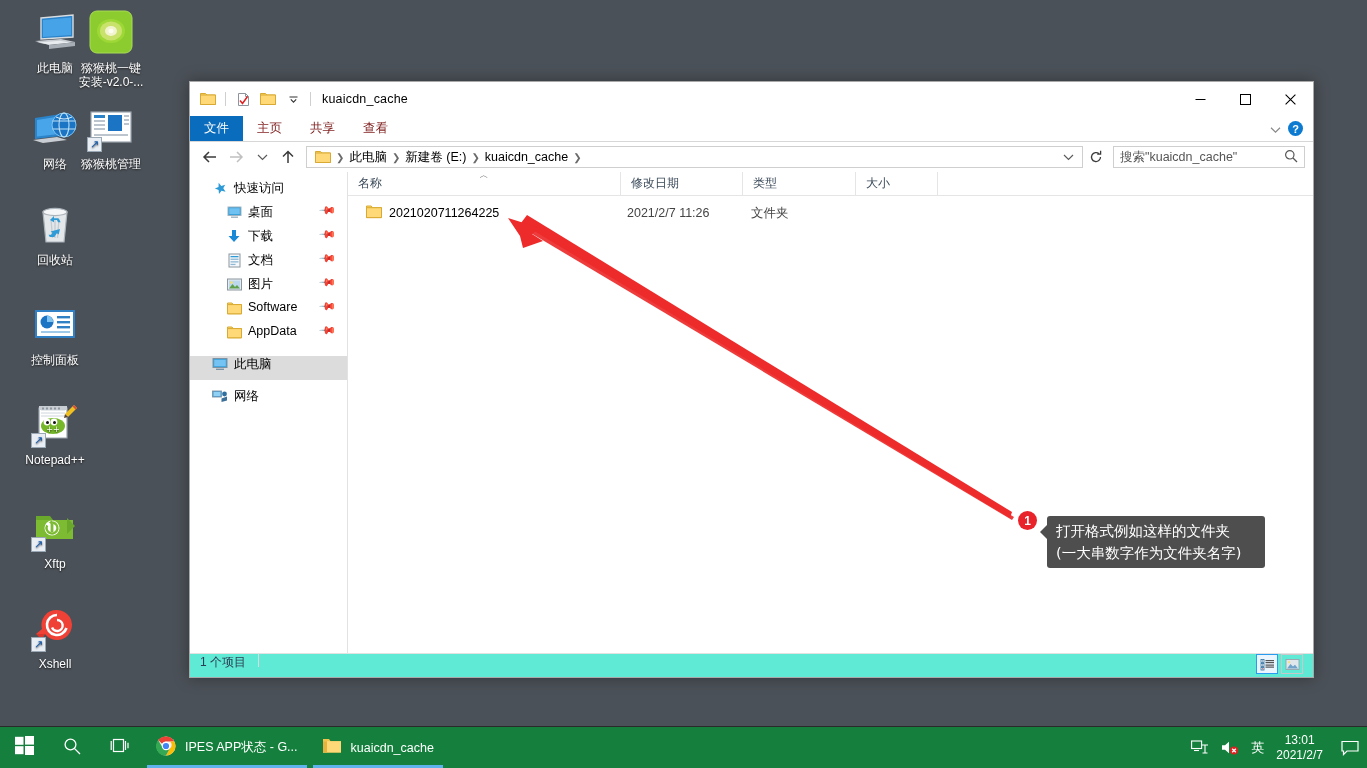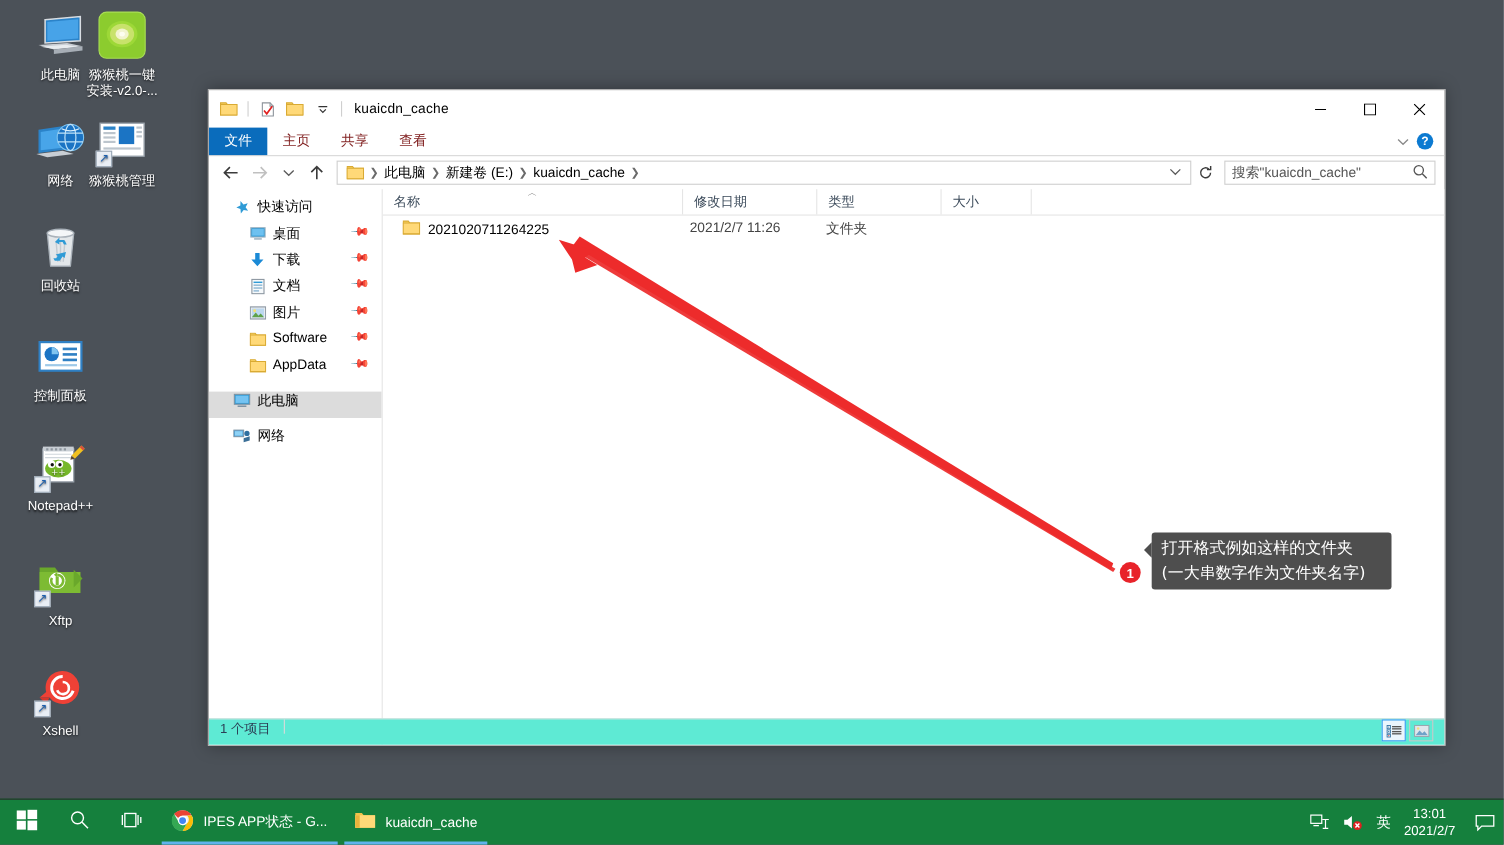--- a/index.html
+++ b/index.html
@@ -131,41 +131,41 @@
   }
   .col {
     display: flex; align-items: center; padding-left: 10px;
     border-right: 1px solid #e5e5e5; position: relative;
   }
   .col .sortcaret {
     position: absolute; left: 50%; top: -3px; transform: translateX(-50%);
     font-size: 9px; color: #767676;
   }
   .filelist { flex: 1; position: relative; overflow: hidden; }
-  .filerow { height: 26px; display: flex; align-items: flex-start; font-size: 12.5px; color: #000; }
+  .filerow { height: 26px; display: flex; align-items: center; font-size: 12.5px; color: #000; }
   .fr-name { display: flex; align-items: center; gap: 7px; padding-left: 18px; }
   .fr-cell { color: #444; }
 
   .statusbar {
     height: 24px; border-top: 1px solid #e2e2e2; flex: none;
     display: flex; padding: 0 10px;
     font-size: 12px; color: #2c3e55; background: #5eead4;
   }
   .status-sep { width: 1px; height: 13px; background: #dadada; margin-left: 12px; }
   .viewbtns { margin-left: auto; display: flex; gap: 3px; }
   .vbtn {
     width: 22px; height: 20px; border: 1px solid #c8c8c8;
     display: flex; align-items: center; justify-content: center;
   }
   .vbtn.active { border-color: #2a9cf0; background: #eaf5fd; }
 
   
   #anno { position: absolute; inset: 0; pointer-events: none; }
   .callout {
-    position: absolute; left: 1047px; top: 484px;
+    position: absolute; left: 1047px; top: 516px;
     width: 218px; min-height: 52px;
     background: #4e4e4e; color: #fff;
     font-size: 14.5px; line-height: 22px;
     padding: 4px 9px; border-radius: 3px;
     font-family: "DejaVu Sans", "Liberation Sans", sans-serif;
   }
   .callout::after {
     content: ""; position: absolute; left: -7px; top: 9px;
     border-top: 7px solid transparent; border-bottom: 7px solid transparent;
     border-right: 7px solid #4e4e4e;

